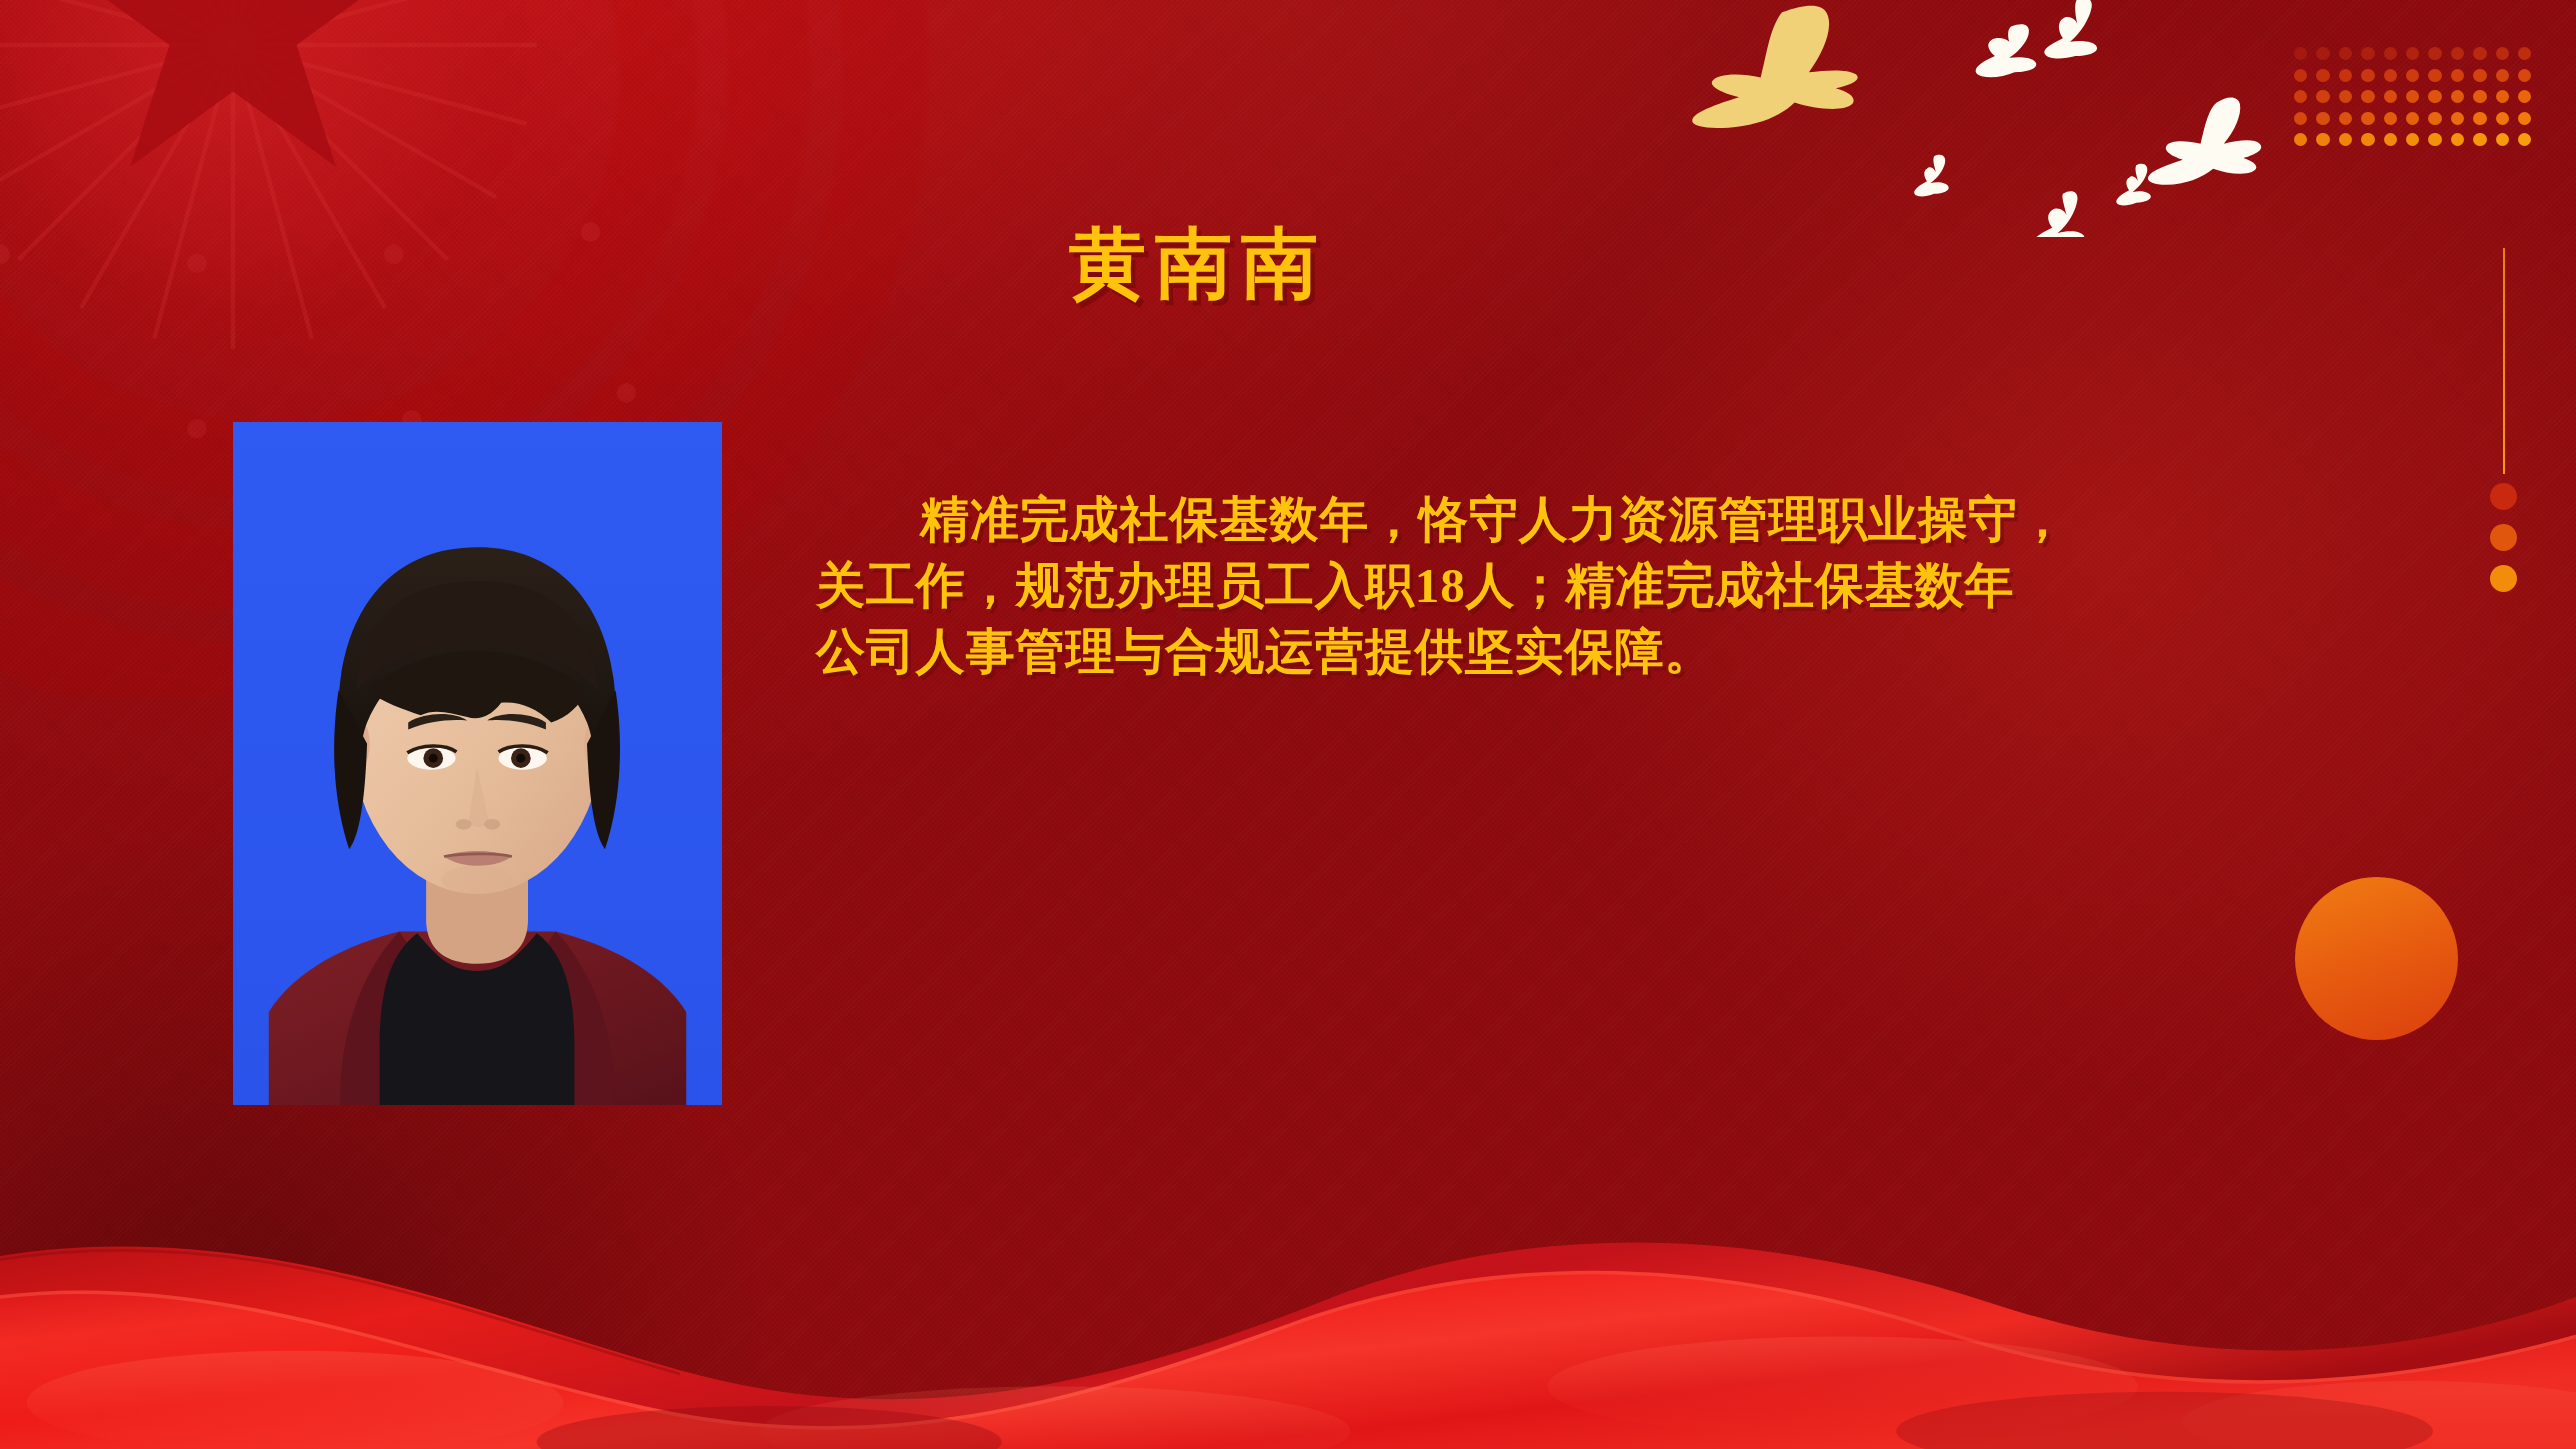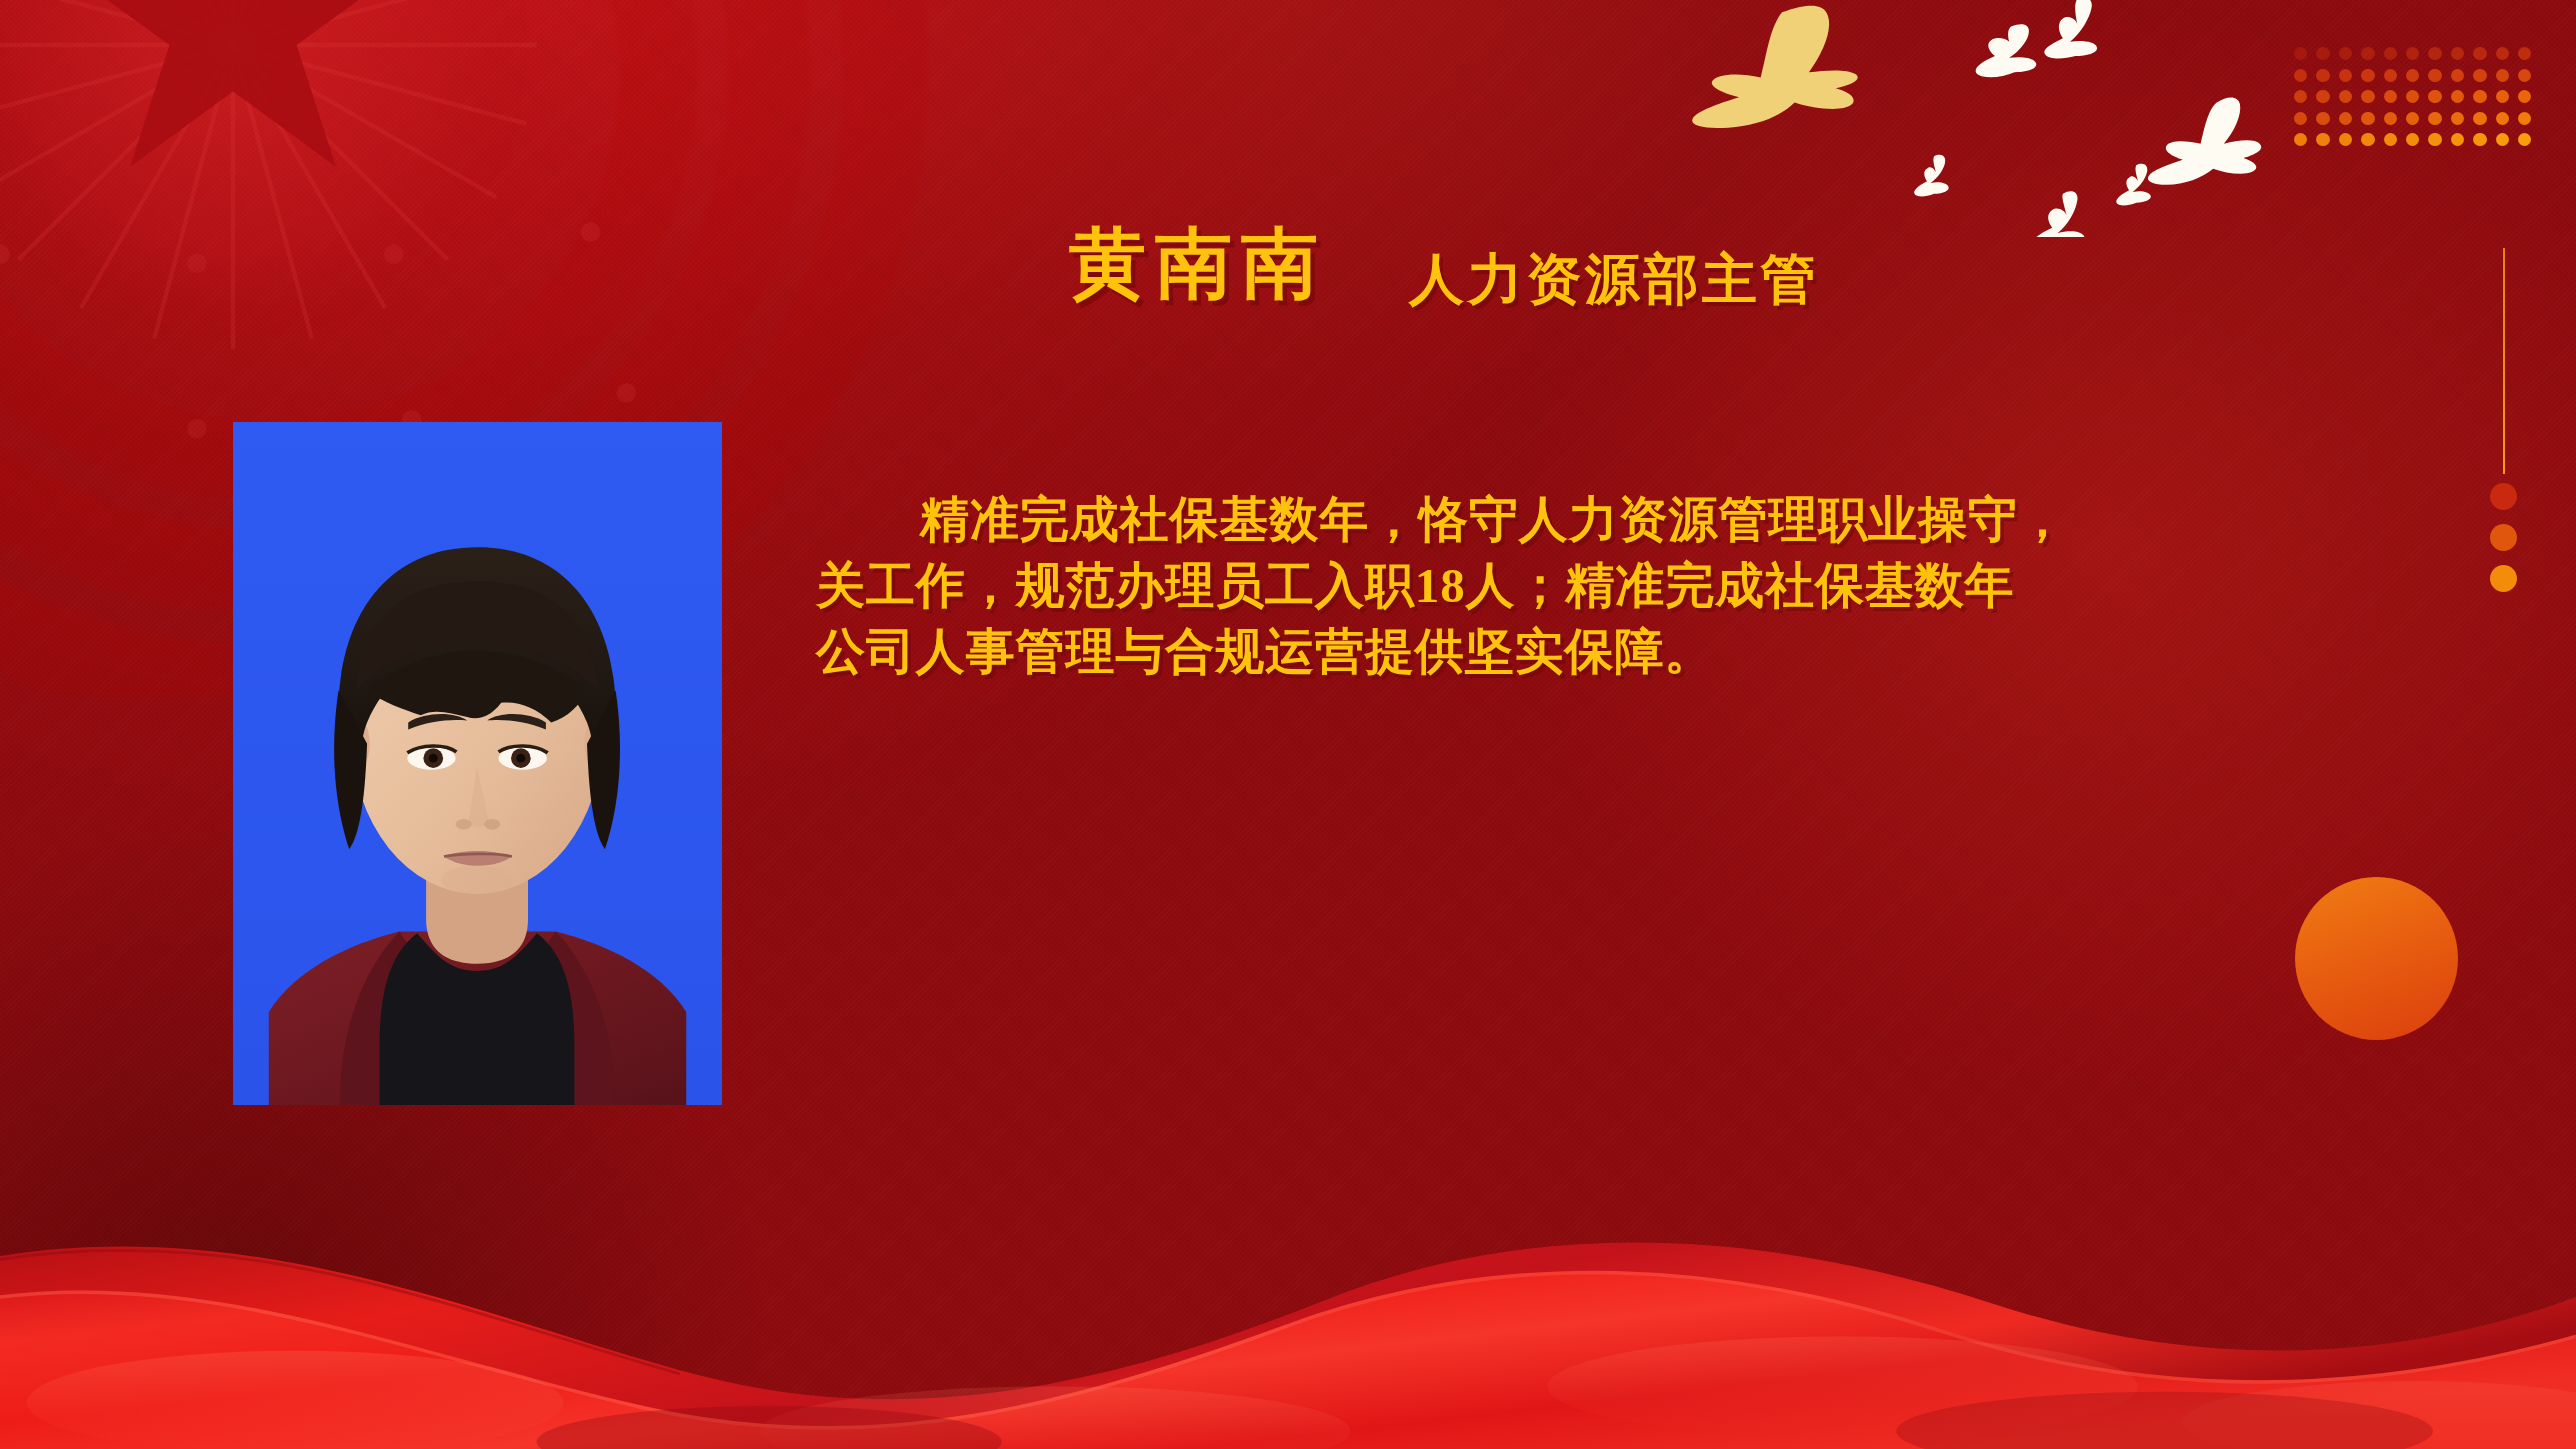--- a/index.html
+++ b/index.html
@@ -127,21 +127,21 @@
     pointer-events: none;
   }
   .ribbon svg { width: 100%; height: 100%; display: block; }
 
   
   .header {
     position: absolute;
     left: 1069px;
     top: 213px;
     display: flex;
-    align-items: flex-end;
+    align-items: center;
     gap: 82px;
     white-space: nowrap;
   }
   .person-name {
     font-size: 77px;
     font-weight: bold;
     color: #ffc20d;
     letter-spacing: 9px;
     text-shadow: 4.5px 4.5px 0 rgba(110,5,8,0.55);
     font-family: "Liberation Serif", "DejaVu Serif", serif;
@@ -371,21 +371,20 @@
   </div>
 
   <div class="accent-line"></div>
   <div class="bead bead-1"></div>
   <div class="bead bead-2"></div>
   <div class="bead bead-3"></div>
   <div class="big-circle"></div>
 
   <div class="header">
     <div class="person-name">黄南南</div>
-    <div class="person-title">人力资源部主管</div>
   </div>
 
   <div class="photo-frame">
     <div class="photo-bg"></div>
     <div class="photo-person">
       <svg viewBox="0 0 547 764" preserveAspectRatio="xMidYMid slice">
         <defs>
           <linearGradient id="skin" x1="0" y1="0" x2="1" y2="1">
             <stop offset="0%" stop-color="#f0cdae"></stop>
               <stop offset="55%" stop-color="#e6bd9b"></stop>

